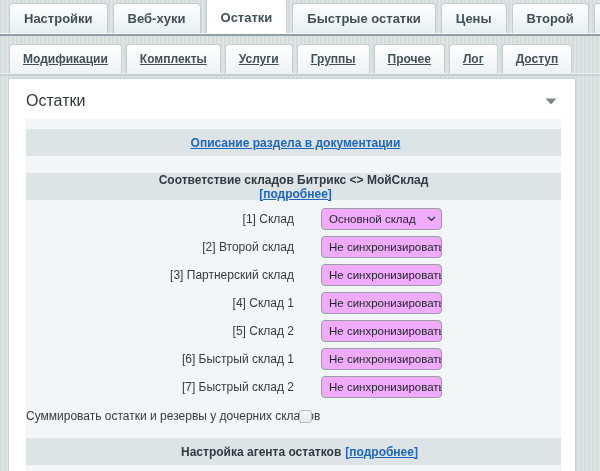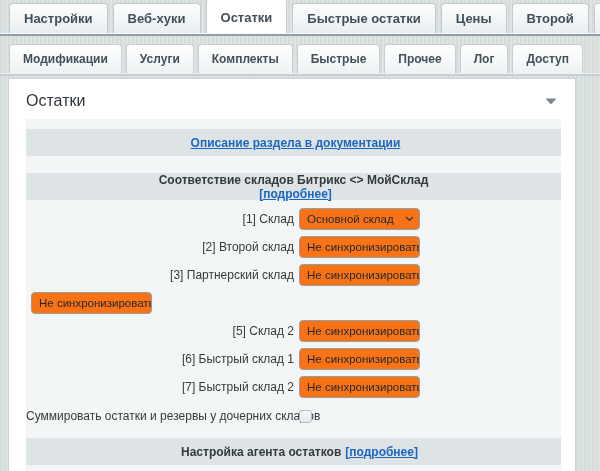--- a/index.html
+++ b/index.html
@@ -21,21 +21,21 @@
   }
   .tab.active { background:#fff; padding-top:11px; padding-bottom:8px; }
   .divider1 { height:3px; background:linear-gradient(#f8fafb 0 1px,#8f9ea8 1px 3px); }
 
   
   .tabstrip2 { display:flex; align-items:flex-end; height:30px; padding:0 10px 0 9px; margin-top:7px; }
   .tab2 {
     flex:0 0 auto; margin-right:4px; padding:7px 13px;
     background:linear-gradient(#ffffff,#eef2f3);
     border:1px solid #c6cfd3; border-bottom:none; border-radius:4px 4px 0 0;
-    font-size:12px; font-weight:bold; color:#42505a; white-space:nowrap; cursor:pointer;
+    font-size:12px; font-weight:bold; color:#42505a; white-space:nowrap; cursor:pointer;text-decoration:underline;
   }
   .divider2 { height:3px; background:linear-gradient(#eef1f3 0 1px,#c7cfd3 1px 3px); }
 
   
   .panel {
     margin:2px 24px 0 8px; height:394px;
     background:#fff; border:1px solid #c9d1d5; border-bottom:none;
     display:flex; flex-direction:column; overflow:hidden;
   }
   .panel-header { display:flex; align-items:center; padding:13px 16px 9px 17px; }
@@ -49,25 +49,25 @@
     display:flex; align-items:center; justify-content:center;
     font-size:12px; font-weight:bold; color:#333a40;text-align:center;
   }
   .band.second { margin-top:17px;flex-direction:column; }
   .band.third  { margin-top:13px;padding-left:12px; }
   .link { color:#1c66c2; text-decoration:underline; cursor:pointer; }
   .band .link { margin-left:4px; }
 
   
   .rows { margin-top:5px; }
-  .frow { display:flex; align-items:center; height:28px; }
+  .frow { display:flex; align-items:center; height:28px;gap:22px; }
   .flabel { flex:0 0 268px; width:268px; text-align:right; font-size:12px; color:#3a3a3a; white-space:nowrap; }
   .fsel {
     margin-left:5px; width:121px; height:22px; padding:0 5px 0 7px;
-    background:#f97316; border:1px solid #979fa4; border-radius:4px;
+    background:#f0abfc; border:1px solid #979fa4; border-radius:4px;
     display:flex; align-items:center; cursor:pointer;
     font-size:11.5px; color:#24282b; white-space:nowrap; overflow:hidden;
   }
   .fsel .chev { margin-left:auto; line-height:0; flex:0 0 auto; padding-left:3px; }
 
   .cbrow { display:flex; align-items:center; height:18px; margin-top:6px; }
   .checkbox {
     margin-left:5px; width:13px; height:13px; flex:0 0 13px;
     border:1px solid #b6bdc1; border-radius:3px;
     background:linear-gradient(#f4f6f7,#e6eaec); cursor:pointer;
@@ -83,23 +83,23 @@
   <div class="tab">Быстрые остатки</div>
   <div class="tab">Цены</div>
   <div class="tab">Второй</div>
   <div class="tab">Товары</div>
 
 </div>
 <div class="divider1"></div>
 
 <div class="tabstrip2">
   <div class="tab2">Модификации</div>
+  <div class="tab2">Комплекты</div>
   <div class="tab2">Услуги</div>
-  <div class="tab2">Комплекты</div>
-  <div class="tab2">Быстрые</div>
+  <div class="tab2">Группы</div>
   <div class="tab2">Прочее</div>
   <div class="tab2">Лог</div>
   <div class="tab2">Доступ</div>
 </div>
 <div class="divider2"></div>
 
 <div class="panel">
   <div class="panel-header">
     <span class="panel-title">Остатки</span>
     <span class="collapse-btn">
@@ -138,20 +138,21 @@
         </span>
       </div>
       <div class="frow">
         <span class="flabel">[3] Партнерский склад</span>
         <span class="fsel">
           <span>Не синхронизировать</span>
 
         </span>
       </div>
       <div class="frow">
+        <span class="flabel">[4] Склад 1</span>
         <span class="fsel">
           <span>Не синхронизировать</span>
 
         </span>
       </div>
       <div class="frow">
         <span class="flabel">[5] Склад 2</span>
         <span class="fsel">
           <span>Не синхронизировать</span>
 

